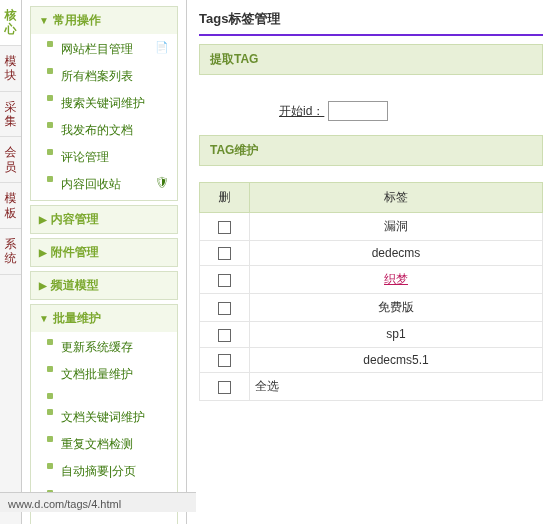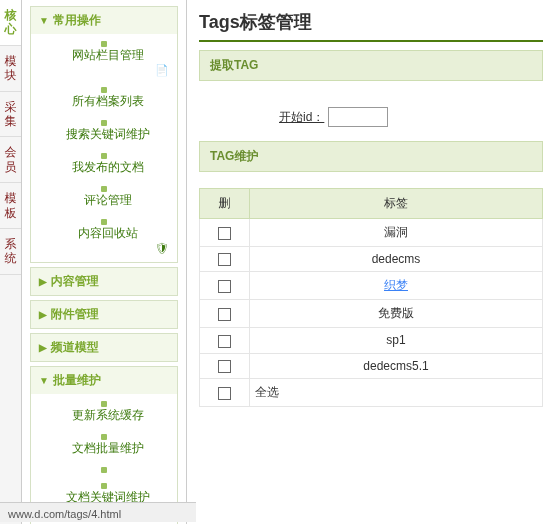--- a/index.html
+++ b/index.html
@@ -6,35 +6,35 @@
 body { font-family: "Microsoft YaHei", Arial, sans-serif; font-size: 12px; color: #333; background: #fff; width: 555px; height: 524px; overflow: hidden; position: relative; }
 .container { display: flex; height: 100%; }
 .left-tabs { width: 22px; background: #f5f5f5; border-right: 1px solid #ccc; }
 .left-tab { writing-mode: horizontal-tb; padding: 8px 4px; text-align: center; border-bottom: 1px solid #ddd; cursor: pointer; line-height: 1.2; color: #7f1d1d; }
 .left-tab.active { background: #fff; color: #7ba82e; font-weight: bold; }
 .sidebar { width: 165px; background: #fff; border-right: 1px solid #ccc; padding: 6px 8px; overflow-y: auto; }
 .menu-group { border: 1px solid #d6e1c5; margin-bottom: 4px; background: #f3f8ea; }
 .menu-header { display: flex; align-items: center; padding: 5px 8px; font-weight: bold; color: #7ba82e; cursor: pointer; }
 .menu-header .arrow { margin-right: 4px; font-size: 10px; }
 .menu-items { background: #fff; padding: 2px 0; }
-.menu-item { display: flex; align-items: center; padding: 5px 8px 5px 16px; color: #3d7a0e; cursor: pointer; flex-direction: column; }
+.menu-item { display: flex; align-items: flex-start; padding: 5px 8px 5px 16px; color: #3d7a0e; cursor: pointer; }
 .menu-item .dot { width: 6px; height: 6px; background: #9bc15f; border-radius: 1px; margin-right: 8px; flex-shrink: 0; }
 .menu-item .icon-right { margin-left: auto; font-size: 11px; }
 .main { flex: 1; padding: 10px 12px; overflow: hidden; }
-.title-bar { border-bottom: 2px solid #4d7c0f; padding-bottom: 6px; margin-bottom: 8px; font-weight: bold; font-size: 18px; }
+.title-bar { border-bottom: 2px solid #6d28d9; padding-bottom: 6px; margin-bottom: 8px; font-weight: bold; font-size: 13px; }
 .section-header { background: #e8f0d8; border: 1px solid #cdddb1; padding: 6px 10px; font-weight: bold; color: #6a8e2f; margin-bottom: 16px; }
 .form-row { padding: 10px 0 14px 80px; display: flex; align-items: center; }
 .form-label { margin-right: 4px; text-decoration: underline; }
 .form-input { border: 1px solid #999; height: 20px; width: 60px; padding: 0 4px; }
 .tag-table { width: 100%; border-collapse: collapse; }
 .tag-table th { background: #e8f0d8; border: 1px solid #cdddb1; padding: 6px; font-weight: normal; }
 .tag-table td { border: 1px solid #e5e5e5; padding: 5px; text-align: center; }
-.tag-table td.highlight { color: #3b82f6; text-decoration: underline; }
+.tag-table td.highlight { color: #be185d; text-decoration: underline; }
 .checkbox { width: 13px; height: 13px; border: 1px solid #666; display: inline-block; vertical-align: middle; }
-.status-bar { position: absolute; bottom: 2px; left: 0; height: 20px; background: #f0f0f0; border-top: 1px solid #ccc; padding: 2px 8px; font-size: 11px; color: #555; line-height: 18px; width: 196px; }
+.status-bar { position: absolute; bottom: 12px; left: 0; height: 20px; background: #f0f0f0; border-top: 1px solid #ccc; padding: 2px 8px; font-size: 11px; color: #555; line-height: 18px; width: 196px; }
 </style>
 </head>
 <body>
 
 <div class="container">
   <div class="left-tabs" id="left-tabs">
       <div class="left-tab active">核心</div>
       <div class="left-tab">模块</div>
       <div class="left-tab">采集</div>
       <div class="left-tab">会员</div>
@@ -110,20 +110,24 @@
           </div>
           <div class="menu-item">
             <span class="dot"></span>
           </div>
           <div class="menu-item">
             <span class="dot"></span>
             <span>文档关键词维护</span>
           </div>
           <div class="menu-item">
             <span class="dot"></span>
+            <span>重复文档检测</span>
+          </div>
+          <div class="menu-item">
+            <span class="dot"></span>
             <span>自动摘要|分页</span>
           </div>
           <div class="menu-item">
             <span class="dot"></span>
             <span>TAG标签管理</span>
           </div>
           <div class="menu-item"></div>
         </div>
       </div>
     </div>

